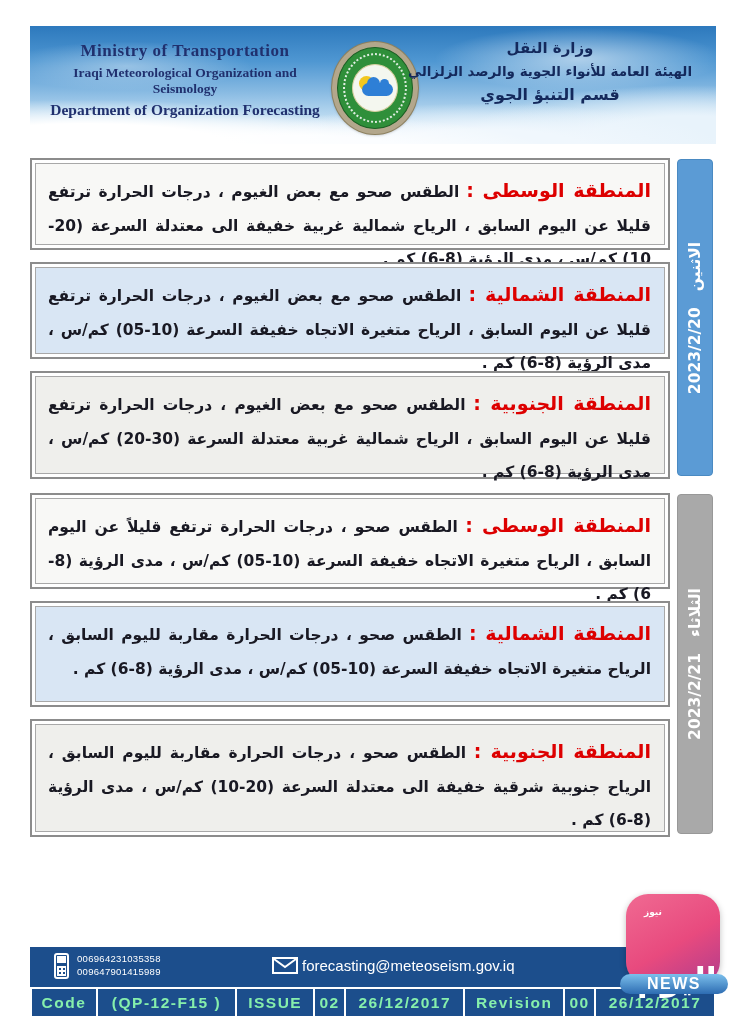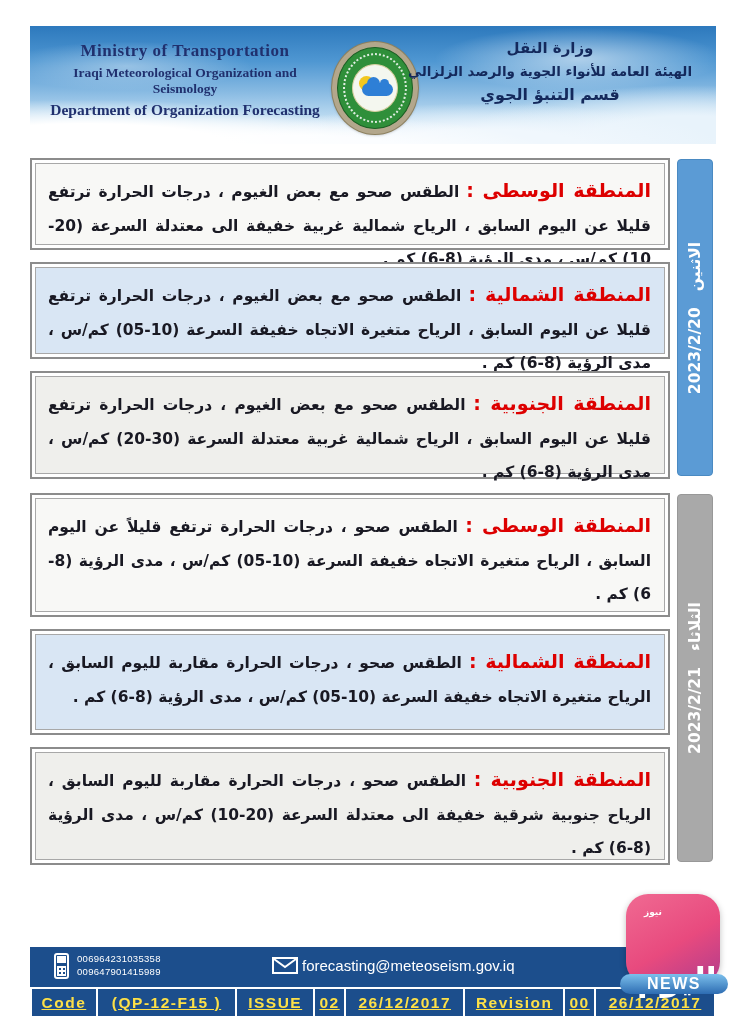--- a/index.html
+++ b/index.html
@@ -54,21 +54,21 @@
   .bar span{position:absolute;top:50%;left:50%;transform:translate(-50%,-50%) rotate(-90deg);
         white-space:nowrap;direction:rtl;color:#ffffff;font-weight:700;font-size:15.5px;letter-spacing:.5px;}
 
   .box{border:2px solid #8c8c8c;
        box-shadow:inset 0 0 0 3px #ffffff, inset 0 0 0 4px #a8a8a8;
        padding:11px 17px 0 16px;direction:rtl;text-align:justify;box-sizing:border-box;}
   .bg-a{background:#f8f8f6;}
   .bg-b{background:#d9e6f4;}
   .bg-c{background:#efefec;}
   .h1{height:92px;}  .h2{height:97px;}  .h3{height:108px;}
-  .h4{height:124px;}  .h5{height:106px;} .h6{height:118px;}
+  .h4{height:96px;}  .h5{height:106px;} .h6{height:118px;}
   .region{color:#dd0000;font-weight:700;font-size:19px;}
   .fc-text{color:#191923;font-weight:700;font-size:15.5px;}
   .box p{margin:0;line-height:2.05;}
 
   
   .footer{position:absolute;left:30px;right:26px;top:947px;background:#1c4e8c;}
   .contact{height:40px;position:relative;color:#fff;}
   .c-phone{position:absolute;left:24px;top:6px;display:flex;gap:8px;align-items:center;}
   .phone{width:15px;height:26px;border:2px solid #fff;border-radius:3px;position:relative;box-sizing:border-box;}
   .phone::before{content:"";position:absolute;left:1px;right:1px;top:1px;height:7px;background:#fff;}
@@ -76,23 +76,23 @@
       background-image:repeating-linear-gradient(90deg,#fff 0 2px,transparent 2px 4px),
                        repeating-linear-gradient(0deg,#fff 0 2px,transparent 2px 4px);}
   .nums{font-size:9.5px;line-height:1.35;font-family:"Liberation Sans",sans-serif;letter-spacing:.3px;}
   .c-email{position:absolute;left:242px;top:10px;display:flex;gap:4px;align-items:center;
            font-family:"Liberation Sans",sans-serif;font-size:15px;}
   .c-skype{position:absolute;right:46px;top:8px;display:flex;gap:6px;align-items:center;
            font-family:"Liberation Sans",sans-serif;font-size:13px;font-weight:700;}
   .skype{width:22px;height:22px;border-radius:6px;background:#00aff0;color:#fff;display:flex;
          align-items:center;justify-content:center;font:700 15px "Liberation Sans",sans-serif;}
   .ftable{height:27px;display:flex;border-top:2px solid #fff;}
-  .fcell{display:flex;align-items:center;justify-content:center;color:#fde047;
+  .fcell{display:flex;align-items:center;justify-content:center;color:#86efac;
          font:700 15.5px "Liberation Sans",sans-serif;letter-spacing:1.5px;border-left:2px solid #fff;
-         white-space:nowrap;overflow:hidden;text-decoration:underline;}
+         white-space:nowrap;overflow:hidden;}
   .fcell:last-child{border-right:2px solid #fff;}
   .fcell:nth-child(1){flex-grow:1.35;}
   .fcell:nth-child(2){flex-grow:2.0;}
   .fcell:nth-child(3){flex-grow:1.55;}
   .fcell:nth-child(4){flex-grow:.62;}
   .fcell:nth-child(5){flex-grow:1.75;}
   .fcell:nth-child(6){flex-grow:1.5;}
   .fcell:nth-child(7){flex-grow:.62;}
   .fcell:nth-child(8){flex-grow:1.8;}
 

